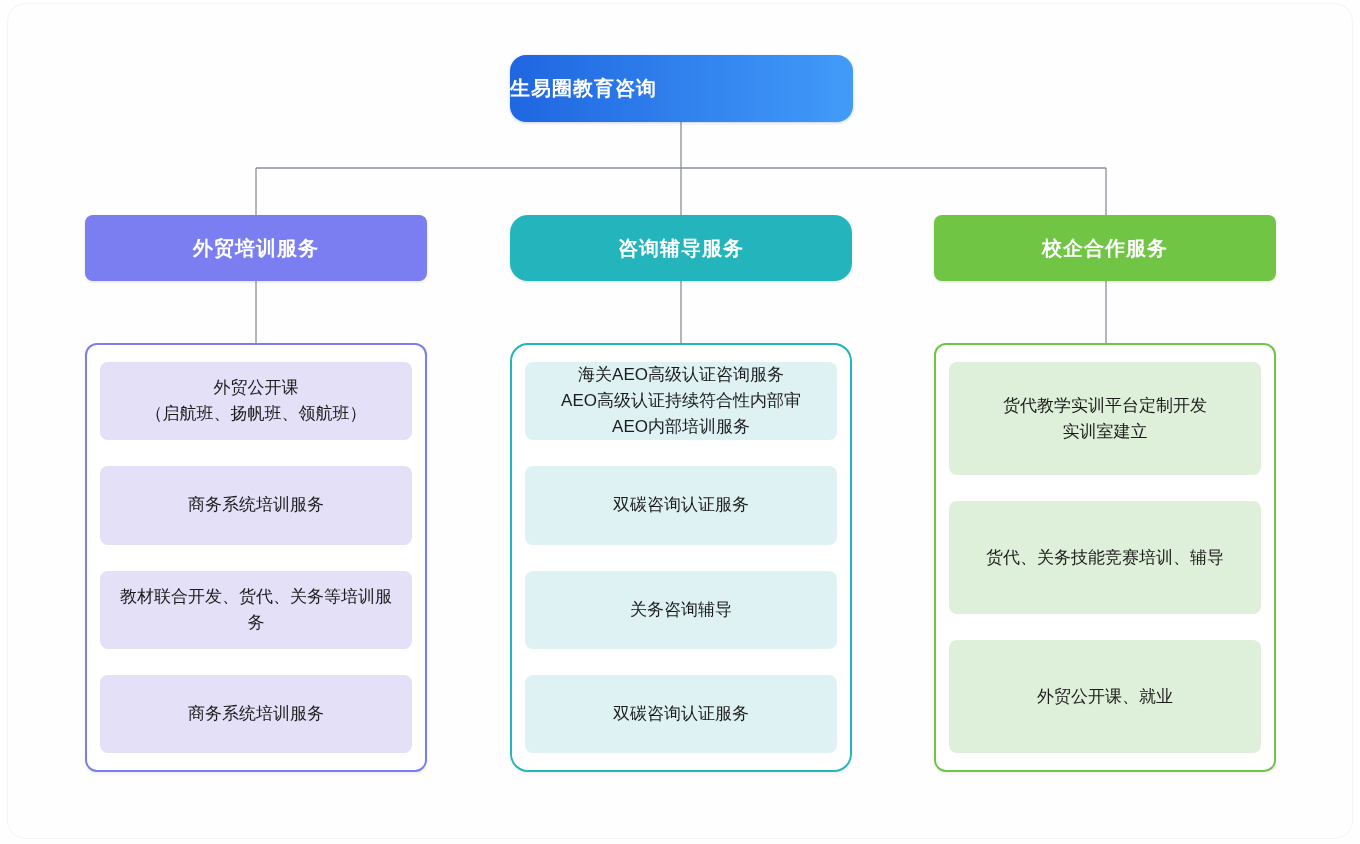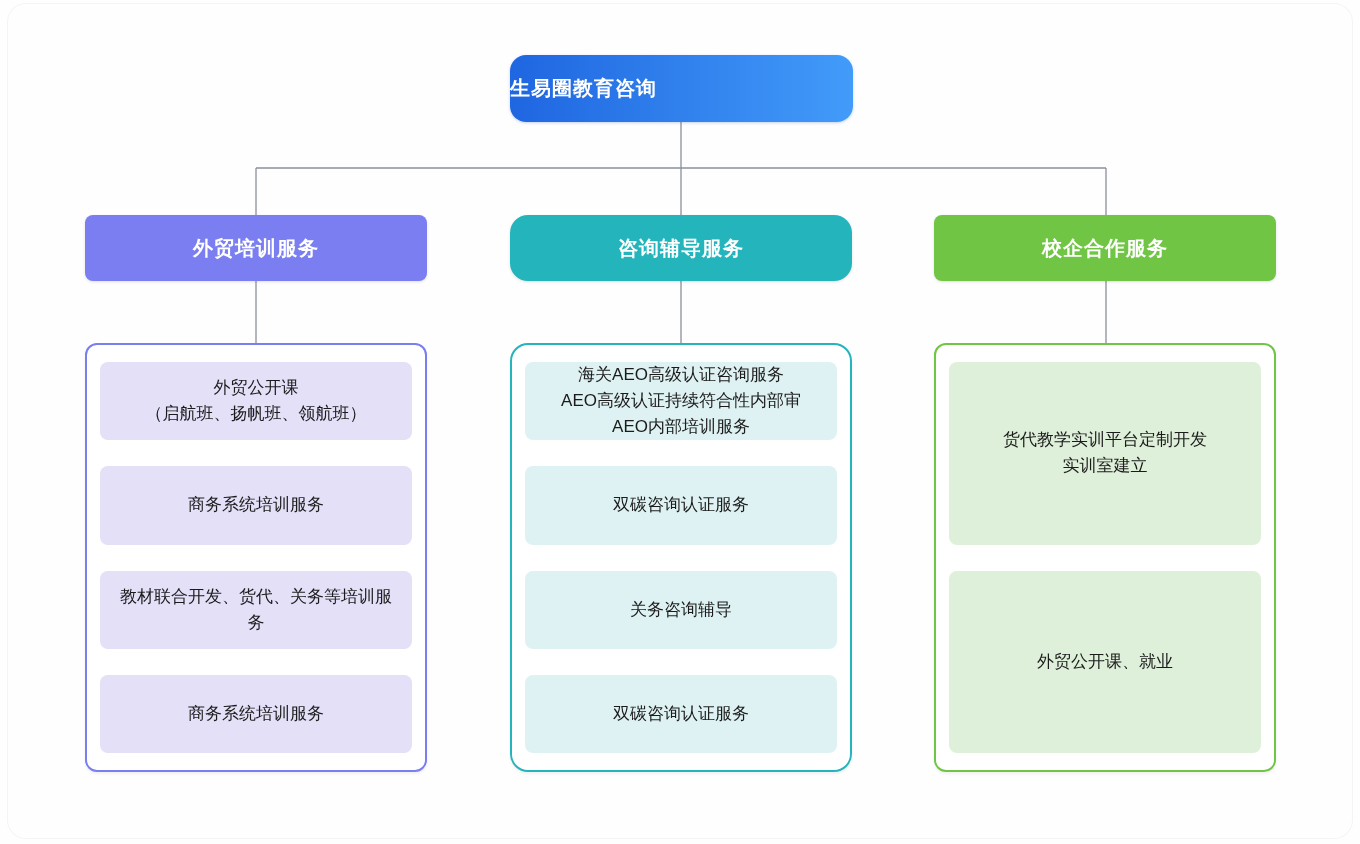--- a/index.html
+++ b/index.html
@@ -152,16 +152,19 @@
 
   <div class="branch-header pos-2" style="--accent: #70C544; --item-bg: #DFF0DA;">
     <span>校企合作服务</span>
   </div>
   <div class="branch-panel pos-2" style="--accent: #70C544; --item-bg: #DFF0DA;">
     <div class="leaf">
       <span>货代教学实训平台定制开发
 实训室建立</span>
     </div>
     <div class="leaf">
+      <span>货代、关务技能竞赛培训、辅导</span>
+    </div>
+    <div class="leaf">
       <span>外贸公开课、就业</span>
     </div>
   </div>
 </div>
 
 </body></html>

